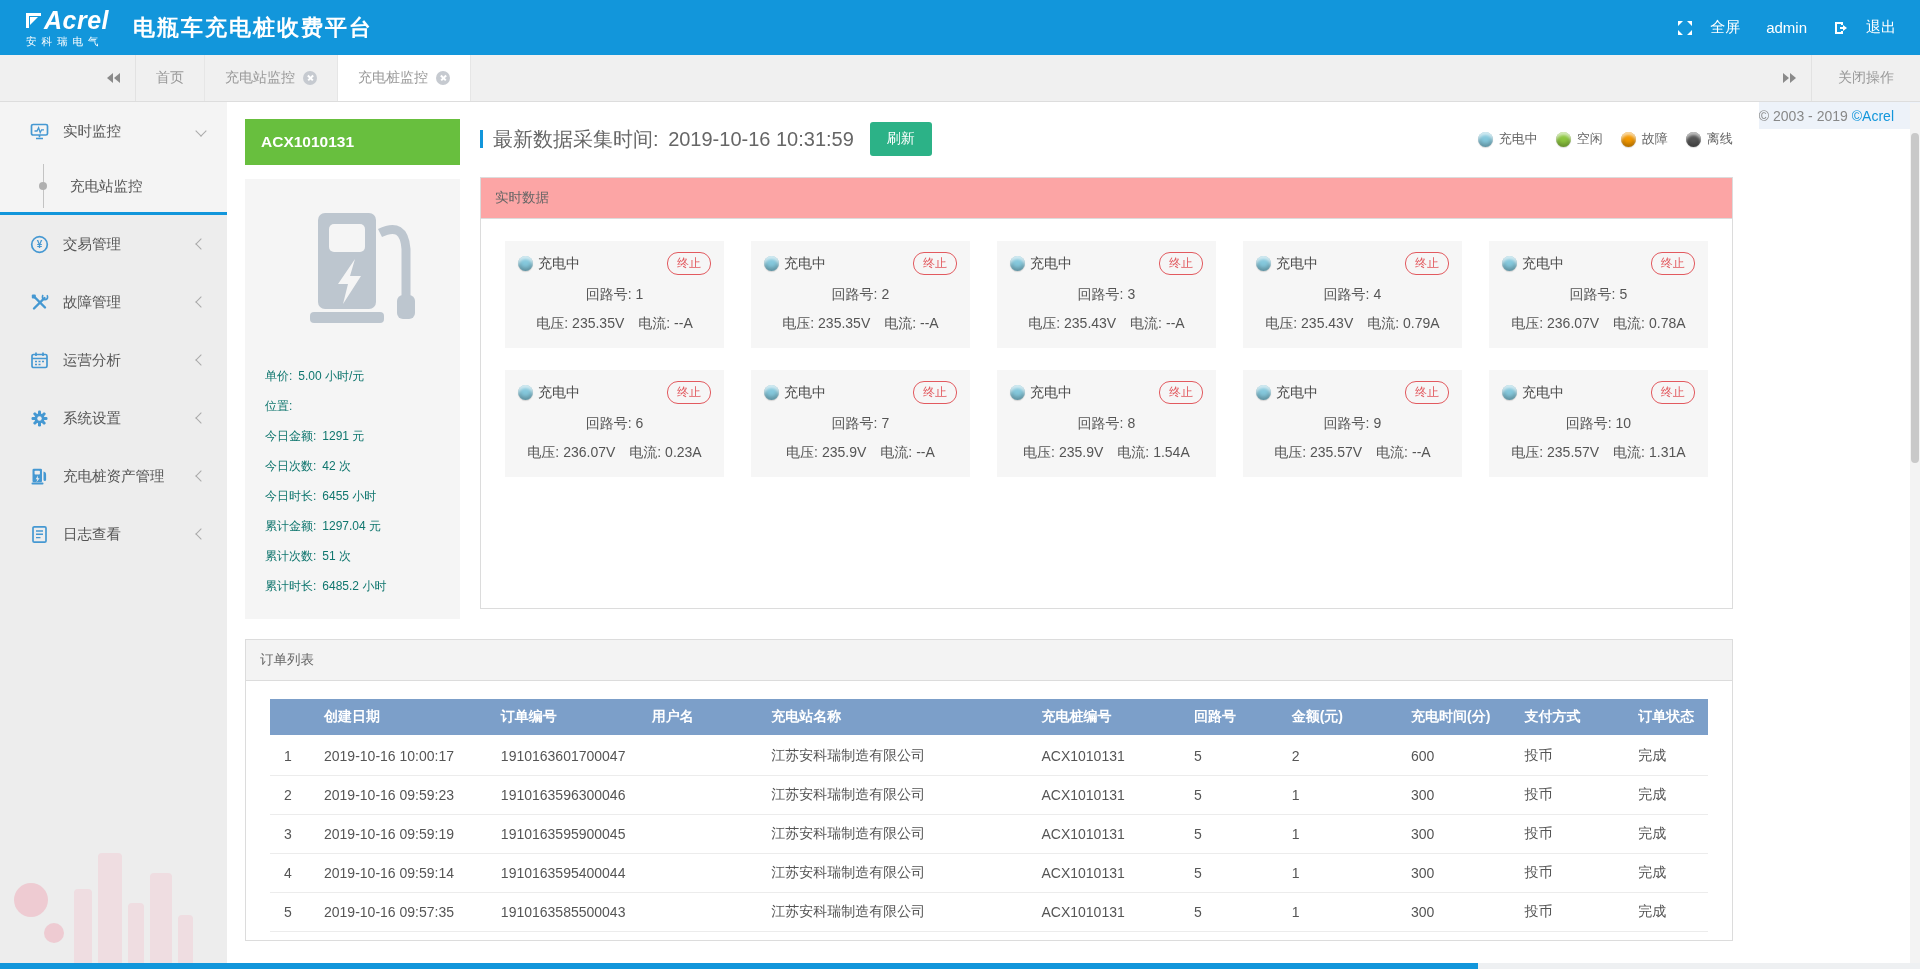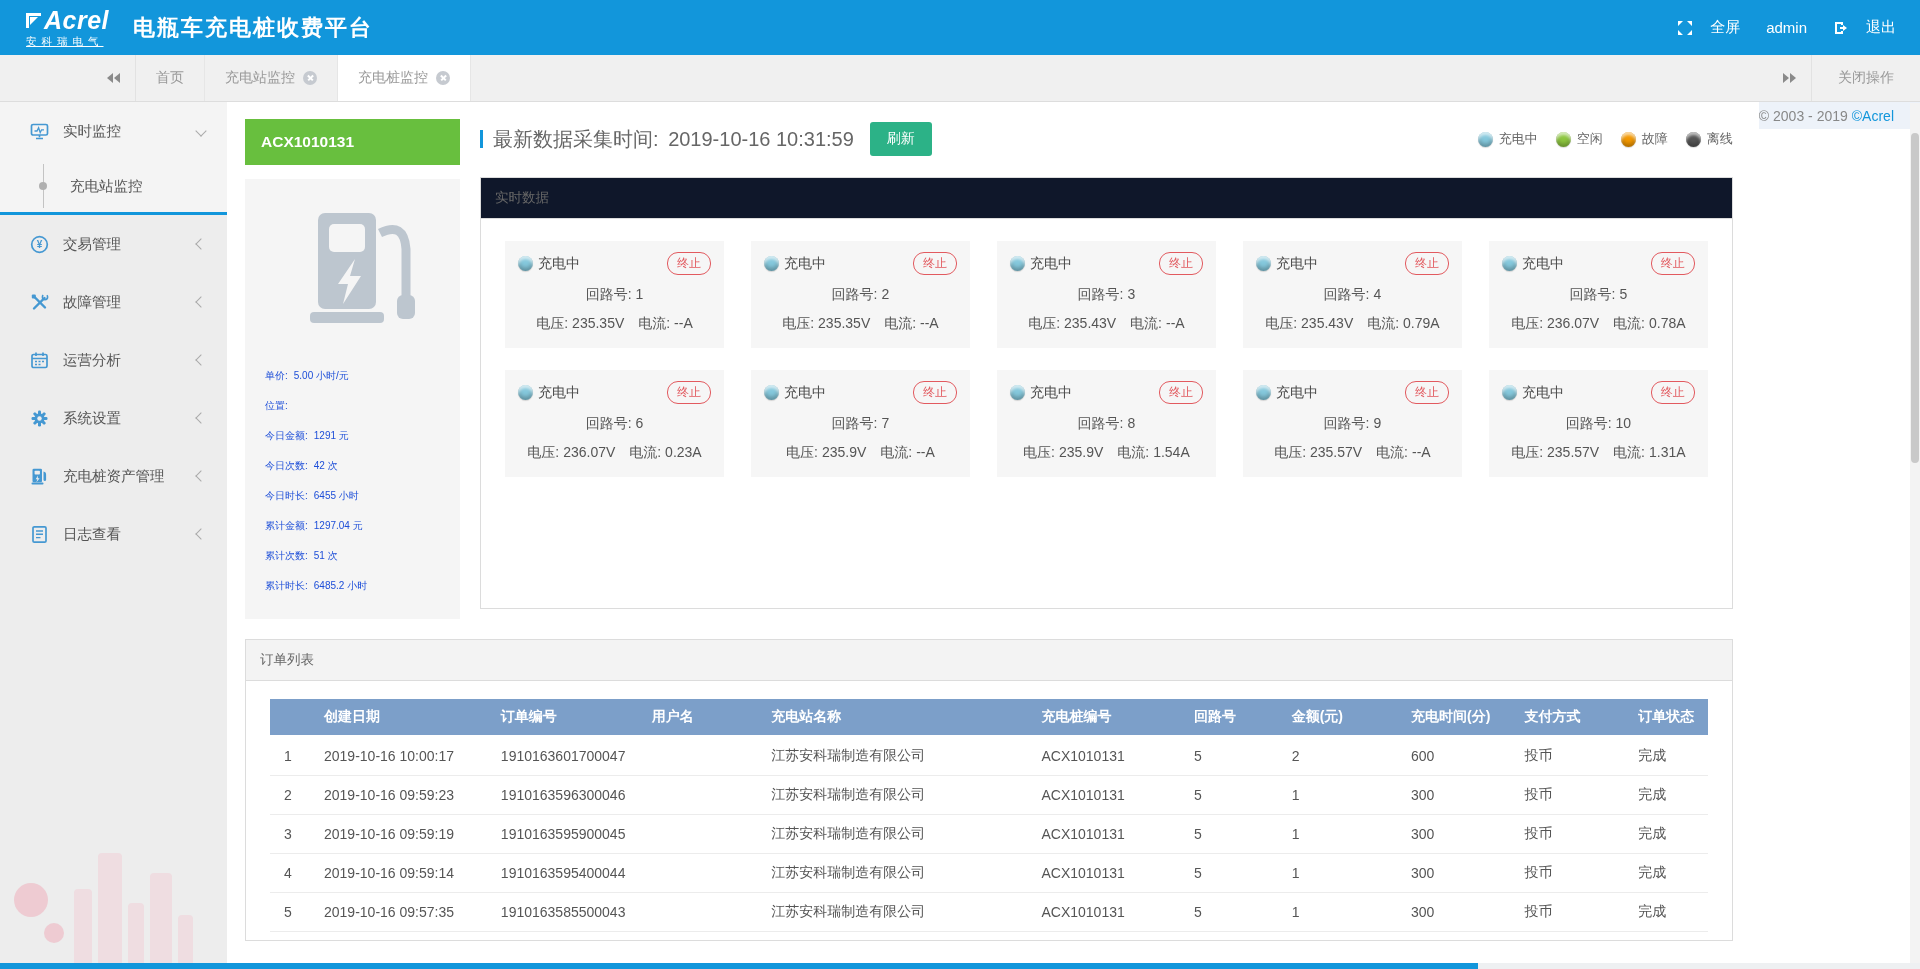--- a/index.html
+++ b/index.html
@@ -7,21 +7,21 @@
   body { font-family:"Liberation Sans","DejaVu Sans",sans-serif; background:#fff; }
   #app { position:relative; width:1920px; height:969px; display:flex; flex-direction:column; overflow:hidden; }
 
   
   .hdr { height:55px; background:var(--accent,#1296db); display:flex; align-items:center; color:#fff; flex:0 0 auto; padding:0 24px 0 26px; }
   .logo { display:flex; flex-direction:column; line-height:1; margin-right:24px; }
   .logo-top { display:flex; align-items:center; }
   .logo-mark { width:15px; height:15px; border:3px solid #fff; border-right:none; border-bottom:none; margin-right:3px; position:relative; }
   .logo-mark::after { content:""; position:absolute; left:1px; top:1px; border-left:8px solid #fff; border-bottom:8px solid transparent; }
   .logo-brand { font-size:25px; font-weight:bold; font-style:italic; letter-spacing:.5px; }
-  .logo-sub { font-size:10.5px; letter-spacing:5px; margin-top:3px; white-space:nowrap;text-decoration:underline; }
+  .logo-sub { font-size:10.5px; letter-spacing:5px; margin-top:3px; white-space:nowrap; }
   .hdr-title { font-size:22px; font-weight:bold; letter-spacing:2px; }
   .hdr-right { margin-left:auto; display:flex; align-items:center; gap:26px; font-size:15px; }
   .hdr-item { display:flex; align-items:center; gap:17px; cursor:pointer; }
 
   
   .tabbar { height:47px; background:#f0f0f0; border-bottom:1px solid #ddd; display:flex; align-items:stretch; flex:0 0 auto; padding-left:92px; position:relative; }
   .tab-scroll { width:44px; display:flex; align-items:center; justify-content:center; border-right:1px solid #e2e2e2; cursor:pointer; }
   .tri { width:0; height:0; border-top:5px solid transparent; border-bottom:5px solid transparent; }
   .tri-l { border-right:6px solid #8a8a8a; margin-right:1px; }
   .tri-r { border-left:6px solid #8a8a8a; margin-left:1px; }
@@ -54,35 +54,35 @@
   .deco-dot { position:absolute; border-radius:50%; background:#f0a9b8; opacity:.5; }
 
   
   .main { flex:1; display:flex; flex-direction:row; min-width:0; background:#fff; }
   .content { flex:1; padding:17px 26px 0 18px; min-height:0; }
   .cols { display:flex; }
   .station { width:215px; flex:0 0 auto; margin-right:20px; }
   .station-hd { background:var(--green,#68bf3e); color:#fff; font-size:15.5px; font-weight:bold; padding:14px 16px; }
   .station-bd { background:#f5f5f5; margin-top:14px; padding:28px 0 18px 20px; }
   .pile-big { width:150px; height:132px; margin:0 auto 22px; display:block; }
-  .sinfo-row { font-size:10px; color:#1d4ed8; line-height:30px; white-space:nowrap; }
+  .sinfo-row { font-size:12px; color:#0f766e; line-height:30px; white-space:nowrap; }
   .sinfo-row .v { margin-left:6px; }
 
   .rightcol { flex:1; min-width:0; }
   .bar-row { display:flex; align-items:center; height:40px; margin-bottom:18px; }
   .vbar { width:3px; height:18px; background:var(--accent,#1296db); margin-right:10px; }
   .collect { font-size:20px; color:#666; }
   .collect .v { margin-left:4px; }
   .btn-refresh { margin-left:16px; background:var(--btn-green,#2cb287); color:#fff; border:none; font-size:14px; padding:8px 17px; border-radius:3px; cursor:pointer; font-family:inherit; }
   .legend { margin-left:auto; display:flex; align-items:center; gap:18px; }
   .legend-item { display:flex; align-items:center; gap:6px; font-size:13px; color:#666; }
   .orb { width:15px; height:15px; border-radius:50%; box-shadow:inset 0 3px 3px rgba(255,255,255,.65), inset 0 -3px 4px rgba(0,0,0,.28), 0 1px 1px rgba(0,0,0,.15); }
 
   .panel { border:1px solid #dcdcdc; background:#fff; }
-  .panel-hd { background:#0f172a; border-bottom:1px solid #dcdcdc; font-size:13.5px; color:#666; padding:11px 14px; }
+  .panel-hd { background:#fca5a5; border-bottom:1px solid #dcdcdc; font-size:13.5px; color:#666; padding:11px 14px; }
   .panel-hd.gray { background:#f3f3f3; }
   .rt-panel { height:432px; }
   .cards { padding:22px 24px; display:grid; grid-template-columns:repeat(5,1fr); gap:22px 27px; }
   .card { background:#f6f6f6; padding:11px 13px 15px; }
   .card-top { display:flex; align-items:center; }
   .card-top .orb { width:15px; height:15px; margin-right:5px; }
   .card-status { font-size:14px; color:#4a4a4a; }
   .btn-stop { margin-left:auto; font-size:12px; color:var(--danger,#e25a5f); border:1px solid var(--danger,#e25a5f); border-radius:11px; padding:2px 9px; background:transparent; cursor:pointer; font-family:inherit; }
   .card-line { text-align:center; font-size:14px; color:#555; margin-top:11px; white-space:nowrap; }
   .card-line .lab { margin-right:4px; }

